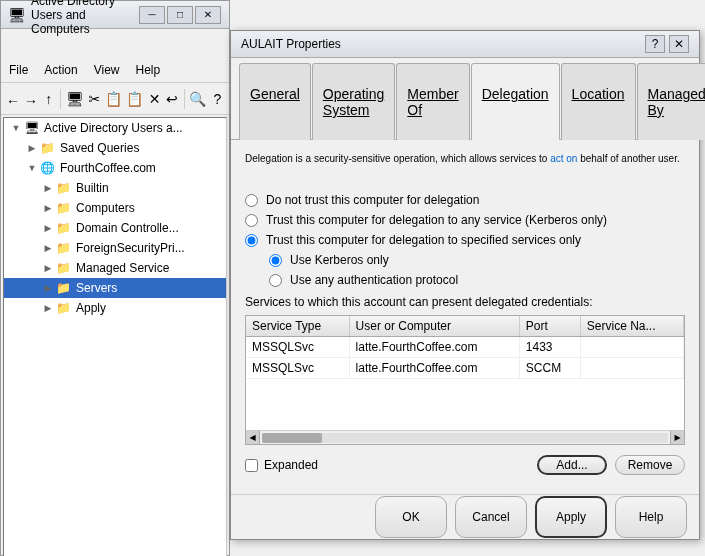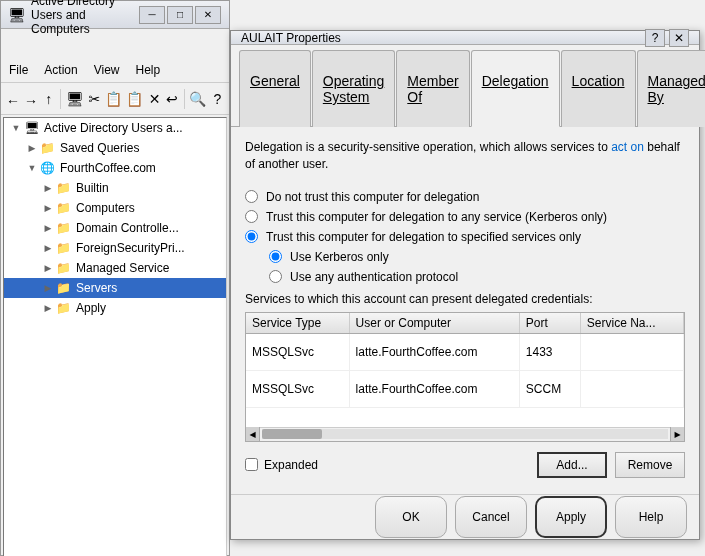--- a/index.html
+++ b/index.html
@@ -168,21 +168,21 @@
       left: 230px;
       width: 470px;
       height: 510px;
       background: #f0f0f0;
       border: 1px solid #888;
       box-shadow: 2px 2px 8px rgba(0,0,0,0.3);
     }
 
     .dialog-titlebar {
       background: linear-gradient(to bottom, #eef0f4, #d8dce4);
-      height: 14px;
+      height: 27px;
       display: flex;
       align-items: center;
       padding: 0 10px;
       border-bottom: 1px solid #aaa;
     }
 
     .dialog-title {
       flex: 1;
       font-size: 12px;
       font-weight: normal;
@@ -241,23 +241,23 @@
       z-index: 1;
       font-weight: normal;
     }
 
     
     .dialog-content {
       padding: 12px 14px;
     }
 
     .delegation-description {
-      font-size: 12px;
+      font-size: 10px;
       line-height: 1.4;
-      margin-bottom: 17px;
+      margin-bottom: 27px;
       color: #000;
     }
 
     .delegation-description a { color: #0066cc; text-decoration: none; }
 
     .radio-option {
       display: flex;
       align-items: center;
       margin-bottom: 6px;
       font-size: 12px;
@@ -296,21 +296,21 @@
       background: linear-gradient(to bottom, #f5f5f5, #e0e0e0);
       border-bottom: 1px solid #aaa;
       border-right: 1px solid #ccc;
       padding: 3px 6px;
       text-align: left;
       font-weight: normal;
       font-size: 12px;
     }
 
     .services-table td {
-      padding: 11px 6px;
+      padding: 3px 6px;
       border-bottom: 1px solid #eee;
       border-right: 1px solid #eee;
     }
 
     
     .checkbox-row {
       display: flex;
       align-items: center;
       margin-top: 10px;
       margin-bottom: 10px;
@@ -319,24 +319,24 @@
     .checkbox-row input[type="checkbox"] { margin-right: 6px; }
 
     .add-remove-btns {
       display: flex;
       gap: 8px;
       margin-left: auto;
     }
 
     .btn {
       min-width: 70px;
-      height: 26px;
+      height: 20px;
       background: linear-gradient(to bottom, #f5f5f5, #e0e0e0);
       border: 1px solid #aaa;
-      border-radius: 0;
+      border-radius: 10px;
       cursor: pointer;
       font-size: 12px;
       display: flex;
       align-items: center;
       justify-content: center;
     }
     .btn.primary {
       border: 2px solid #333;
     }
 

